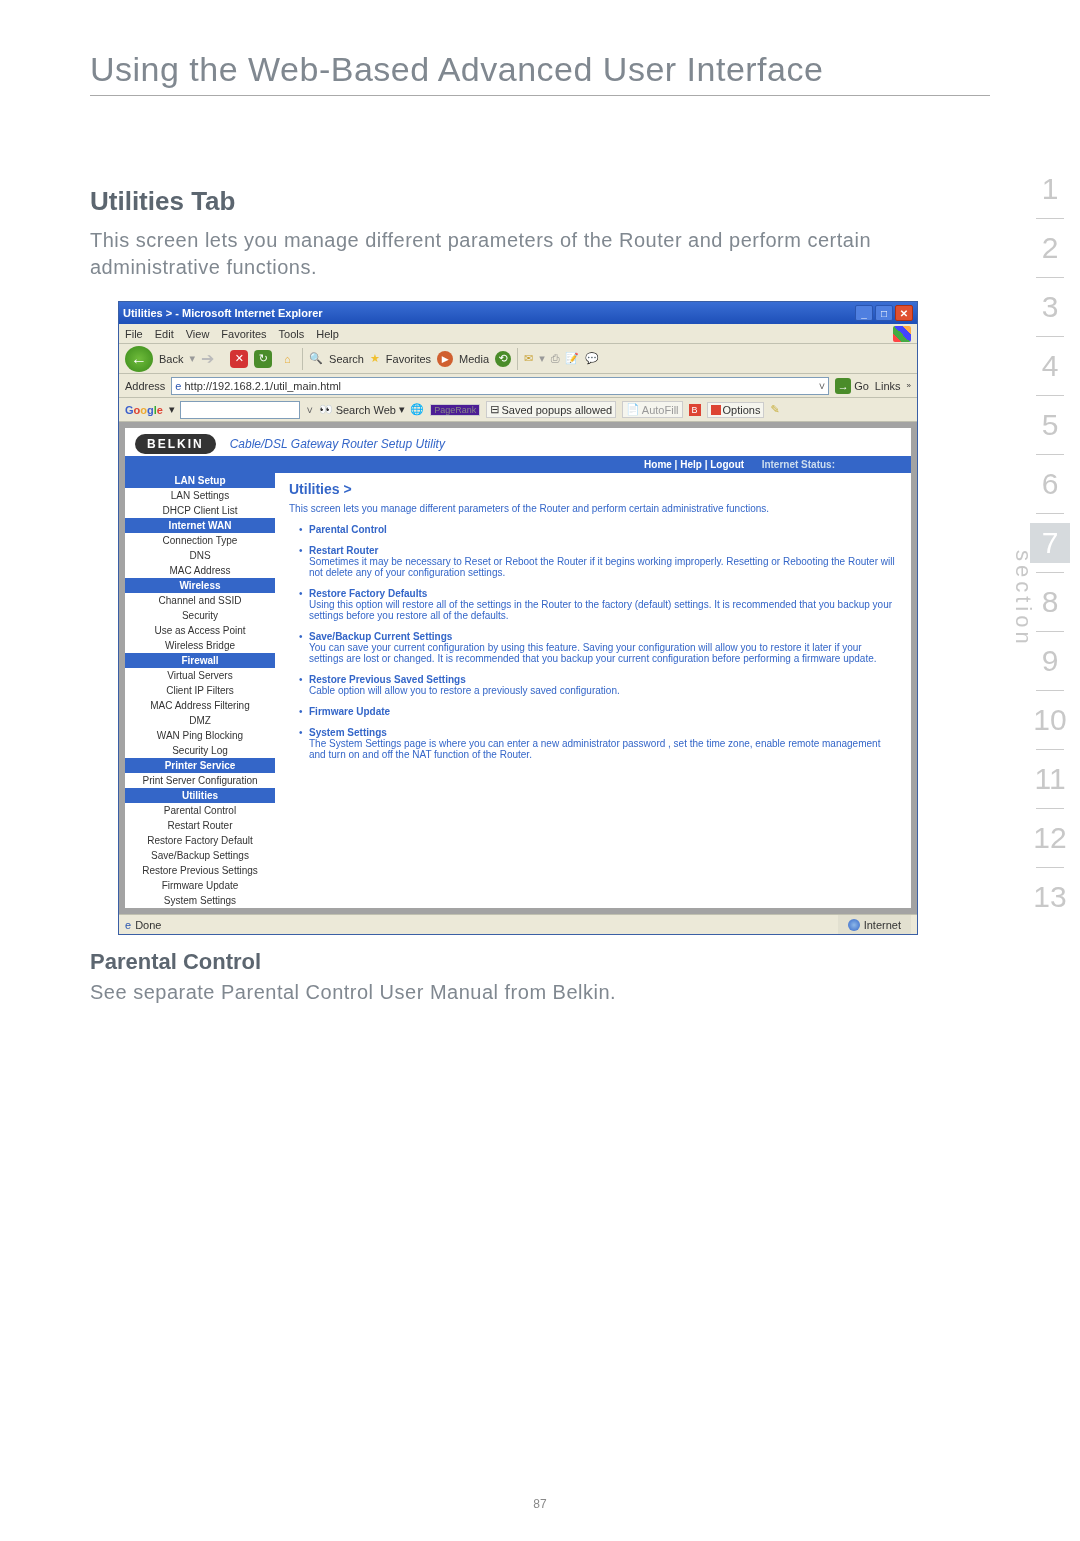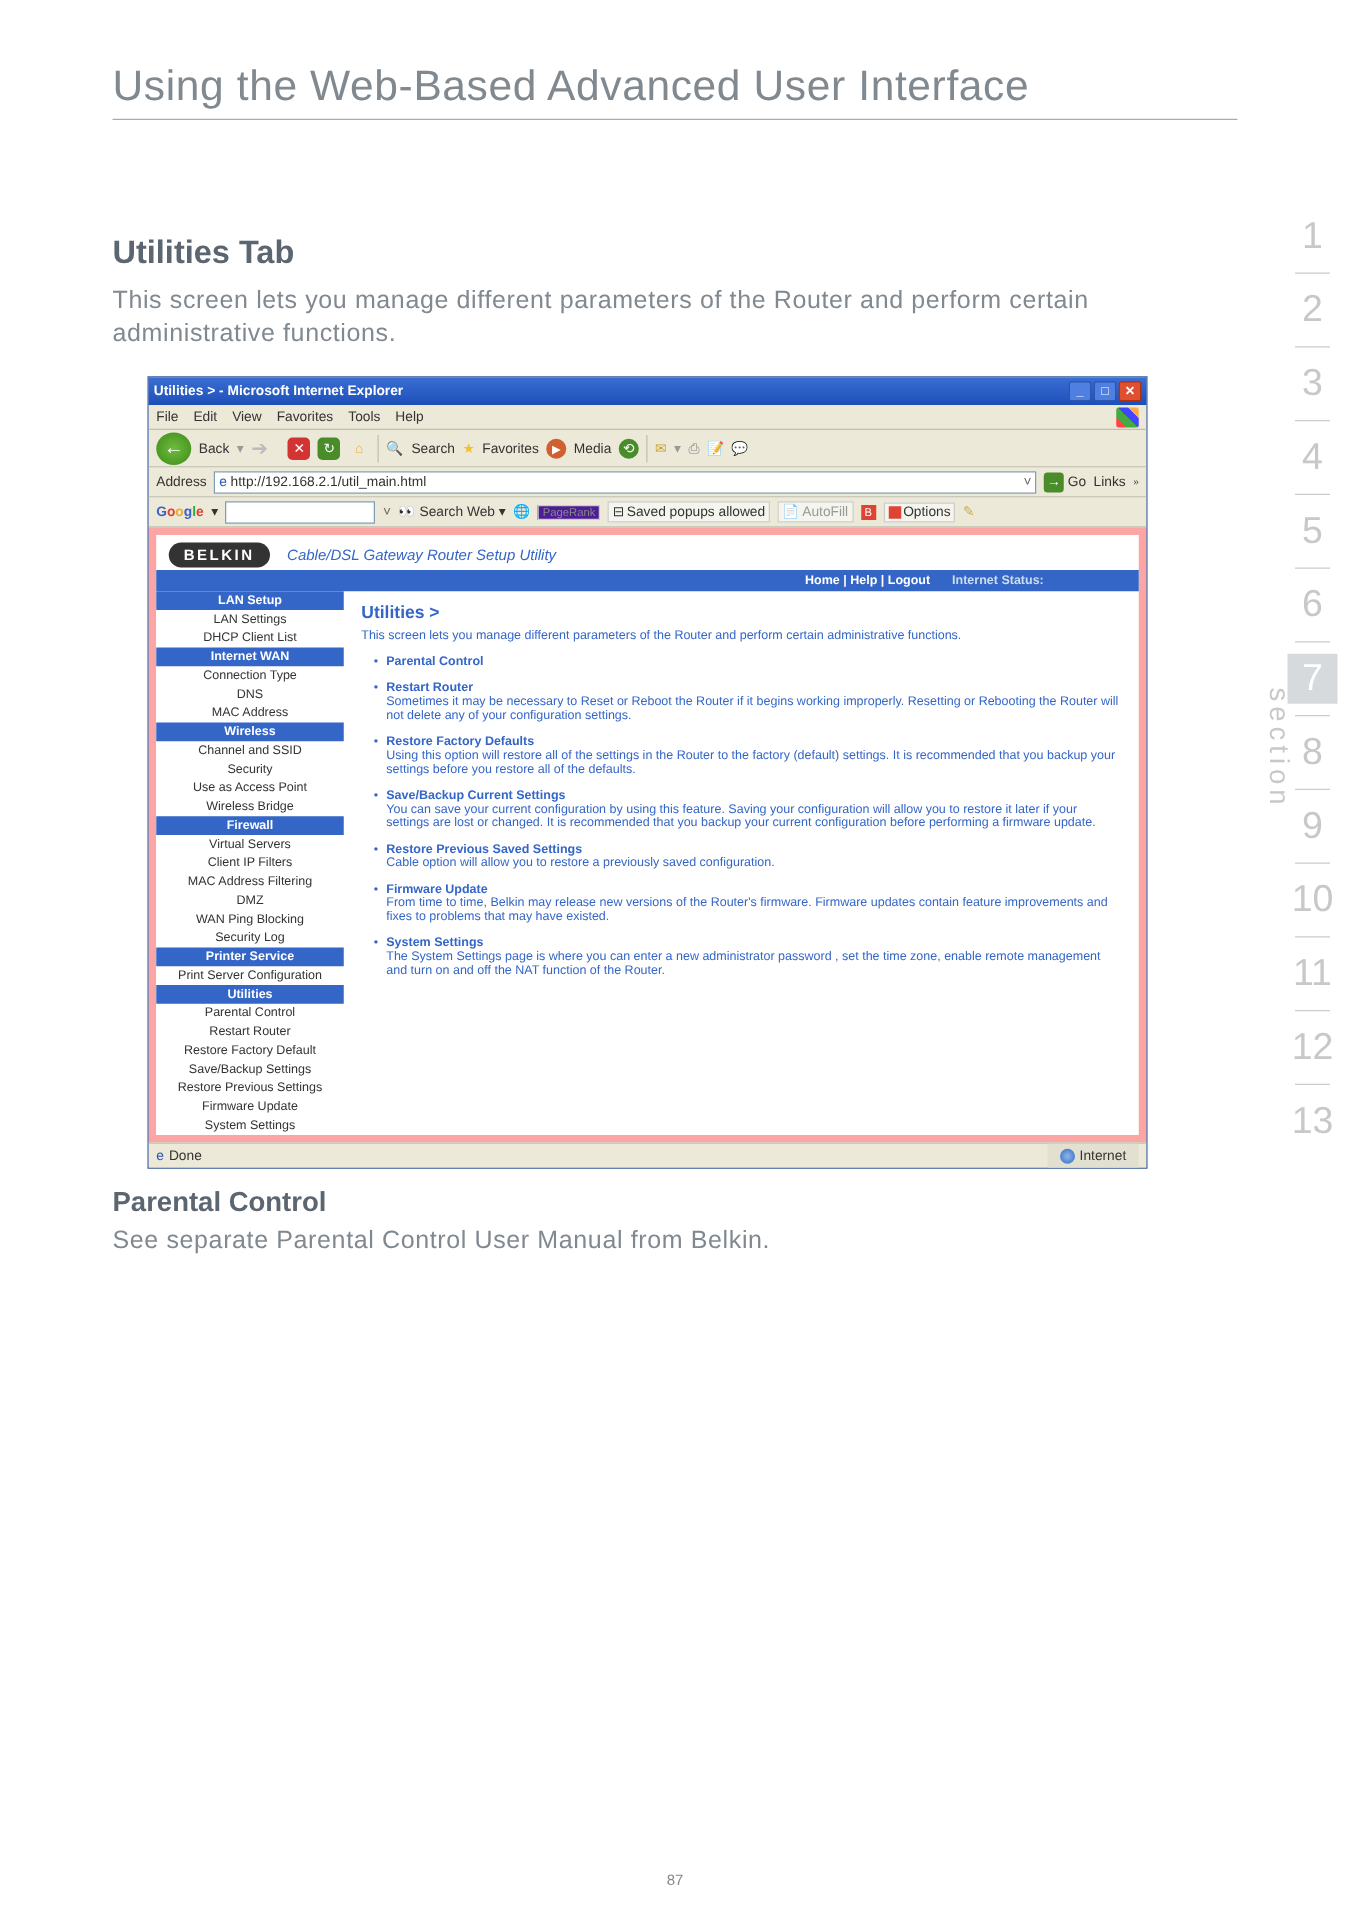--- a/index.html
+++ b/index.html
@@ -158,21 +158,21 @@
   }
   .google-logo .b{color:#3b5fcc;}.google-logo .r{color:#d43;}.google-logo .y{color:#ea3;}.google-logo .g{color:#3a3;}
   .g-input{width:120px;height:18px;background:#fff;border:1px solid #7f9db9;}
   .g-btn{display:flex;align-items:center;gap:3px;}
   .g-pagerank{background:#4c1d95;border:1px solid #ccc;padding:0 3px;font-size:9px;color:#888;}
   .g-chip{background:#f5f5ee;border:1px solid #ccc;padding:1px 3px;display:flex;align-items:center;gap:2px;}
   .g-chip.autofill{color:#999;}
   .g-chip.options .opt-icon{width:10px;height:10px;background:#d43;}
   .g-block-b{width:12px;height:12px;background:#d43;color:#fff;display:flex;align-items:center;justify-content:center;font-size:9px;}
   
-  .belkin-host{background:#fca5a5;padding:6px;}
+  .belkin-host{background:#a3a3a3;padding:6px;}
   .belkin-page{background:#fff;}
   .belkin-hdr{
     display:flex;align-items:center;gap:14px;padding:6px 10px 2px 10px;
   }
   .belkin-logo{
     background:#333;color:#fff;font-weight:bold;font-size:12px;padding:3px 12px;border-radius:12px;letter-spacing:2px;
   }
   .belkin-tag{color:#3466c8;font-style:italic;font-size:12px;}
   .belkin-topbar{
     background:#3466c8;color:#fff;display:flex;justify-content:flex-end;gap:6px;padding:3px 10px;font-size:10px;font-weight:bold;
@@ -339,21 +339,21 @@
           </div>
           <div class="belkin-main">
             <div class="bm-title">Utilities &gt;</div>
             <div class="bm-intro">This screen lets you manage different parameters of the Router and perform certain administrative functions.</div>
             <ul class="bm-list">
               <li><span class="t">Parental Control</span></li>
               <li><span class="t">Restart Router</span><span class="d">Sometimes it may be necessary to Reset or Reboot the Router if it begins working improperly. Resetting or Rebooting the Router will not delete any of your configuration settings.</span></li>
               <li><span class="t">Restore Factory Defaults</span><span class="d">Using this option will restore all of the settings in the Router to the factory (default) settings. It is recommended that you backup your settings before you restore all of the defaults.</span></li>
               <li><span class="t">Save/Backup Current Settings</span><span class="d">You can save your current configuration by using this feature. Saving your configuration will allow you to restore it later if your settings are lost or changed. It is recommended that you backup your current configuration before performing a firmware update.</span></li>
               <li><span class="t">Restore Previous Saved Settings</span><span class="d">Cable option will allow you to restore a previously saved configuration.</span></li>
-              <li><span class="t">Firmware Update</span><span class="d">From time to time, Belkin may release new versions of the Router's firmware. Firmware updates contain feature improvements and fixes to problems that may have existed.</span></li>
+              <li><span class="t">Firmware Update</span></li>
               <li><span class="t">System Settings</span><span class="d">The System Settings page is where you can enter a new administrator password , set the time zone, enable remote management and turn on and off the NAT function of the Router.</span></li>
             </ul>
           </div>
         </div>
       </div>
     </div>
     <div class="ie-status">
       <div class="ie-done">
         <span style="color:#2a55b0;">e</span>
         <span>Done</span>

